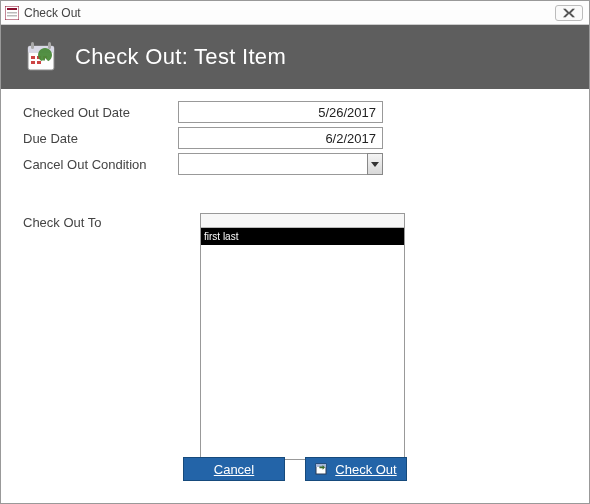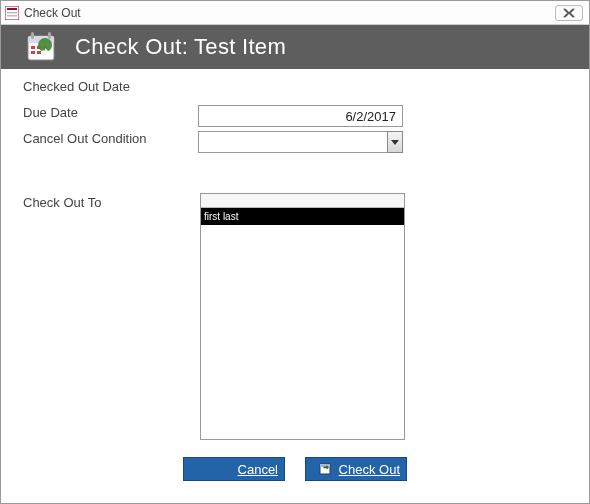--- a/index.html
+++ b/index.html
@@ -39,21 +39,21 @@
     background: #fafafa;
     display: flex;
     align-items: center;
     justify-content: center;
     cursor: pointer;
   }
   .titlebar .close-btn svg { display:block; }
 
   
   .header-band {
-    height: 44px;
+    height: 64px;
     background: #5e5e5e;
     display: flex;
     align-items: center;
     padding-left: 22px;
     gap: 14px;
   }
   .header-icon {
     width: 38px; height: 38px;
   }
   .header-title {
@@ -62,24 +62,23 @@
     font-weight: 300;
     letter-spacing: 0.3px;
   }
 
   
   .form-area {
     padding: 10px 22px 0 22px;
   }
   .form-row {
     display: flex;
-    align-items: flex-start;
+    align-items: center;
     min-height: 26px;
     margin-bottom: 0px;
-    gap: 20px;
   }
   .form-label {
     width: 155px;
     color: #444;
     font-size: 13px;
   }
   .form-field {
     flex: 0 0 205px;
   }
   .text-input {
@@ -174,21 +173,21 @@
   .btn {
     min-width: 102px;
     height: 24px;
     background: #2364a8;
     color: #fff;
     border: 1px solid #164a7c;
     font-family: inherit;
     font-size: 13px;
     display: flex;
     align-items: center;
-    justify-content: flex-end;
+    justify-content: center;
     gap: 6px;
     cursor: pointer;
   }
   .btn .btn-text { text-decoration: underline; }
   .btn-icon {
     width: 14px; height: 14px;
     display: inline-flex;
     align-items: center;
     justify-content: center;
   }
@@ -234,20 +233,23 @@
       <path d="M20 22 l4 0 l0 -3 l5 5 l-5 5 l0 -3 l-4 0 z" fill="#fff" transform="translate(-2,0) scale(0.8) translate(6,6)"></path>
     </svg>
   </span>
   <div class="header-title">Check Out: Test Item</div>
 </div>
 
 <div class="form-area">
 
   <div class="form-row">
     <div class="form-label">Checked Out Date</div>
+    <div class="form-field">
+      <input class="text-input" type="text" value="5/26/2017" style="">
+    </div>
   </div>
 
   <div class="form-row">
     <div class="form-label">Due Date</div>
     <div class="form-field">
       <input class="text-input" type="text" value="6/2/2017" style="">
     </div>
   </div>
 
   <div class="form-row">

